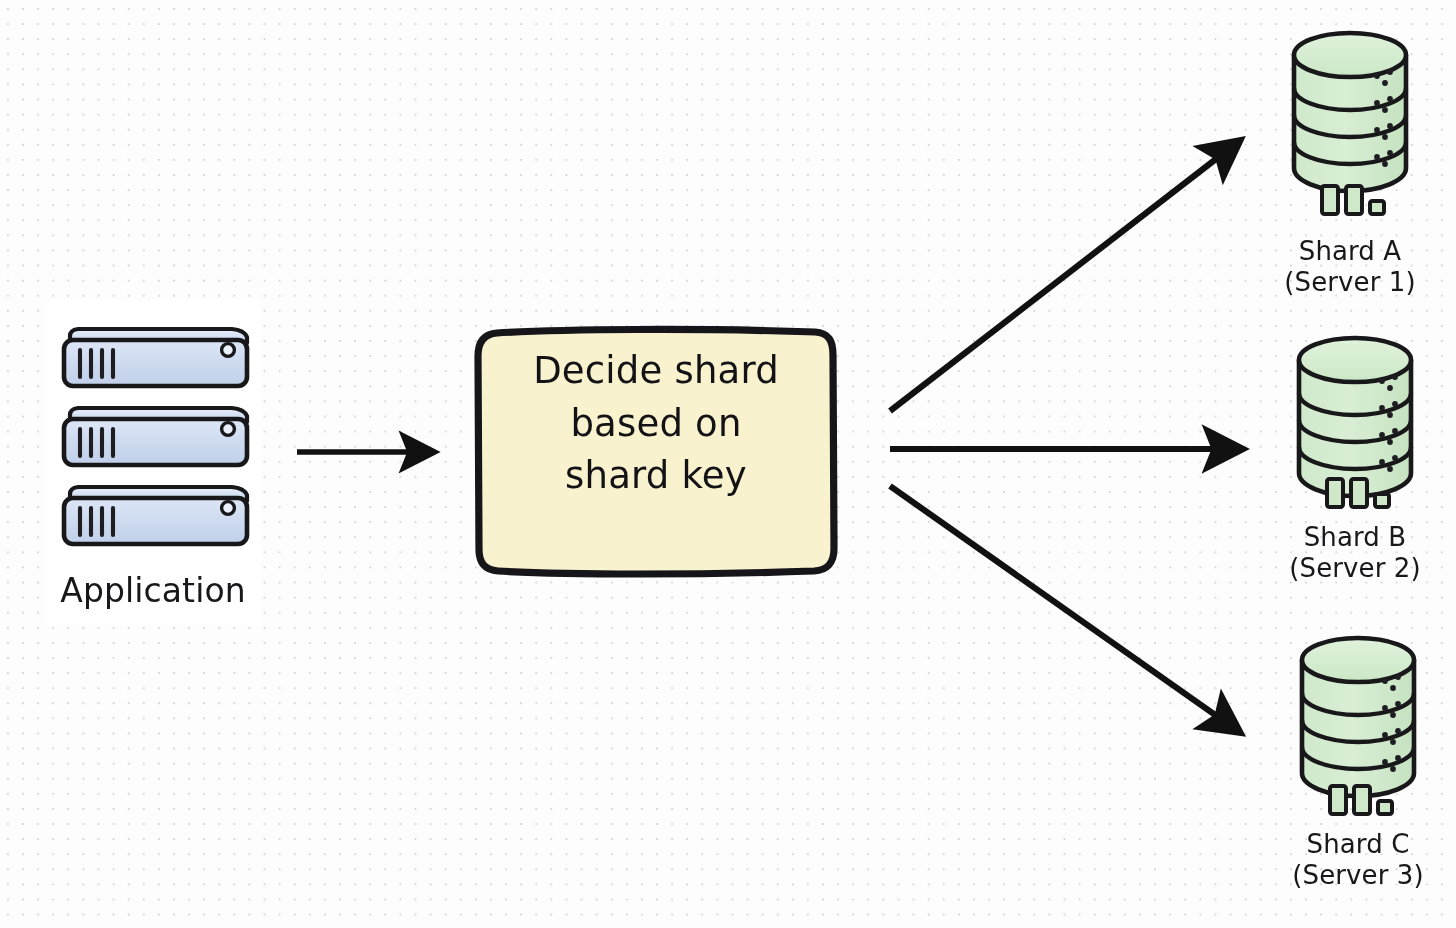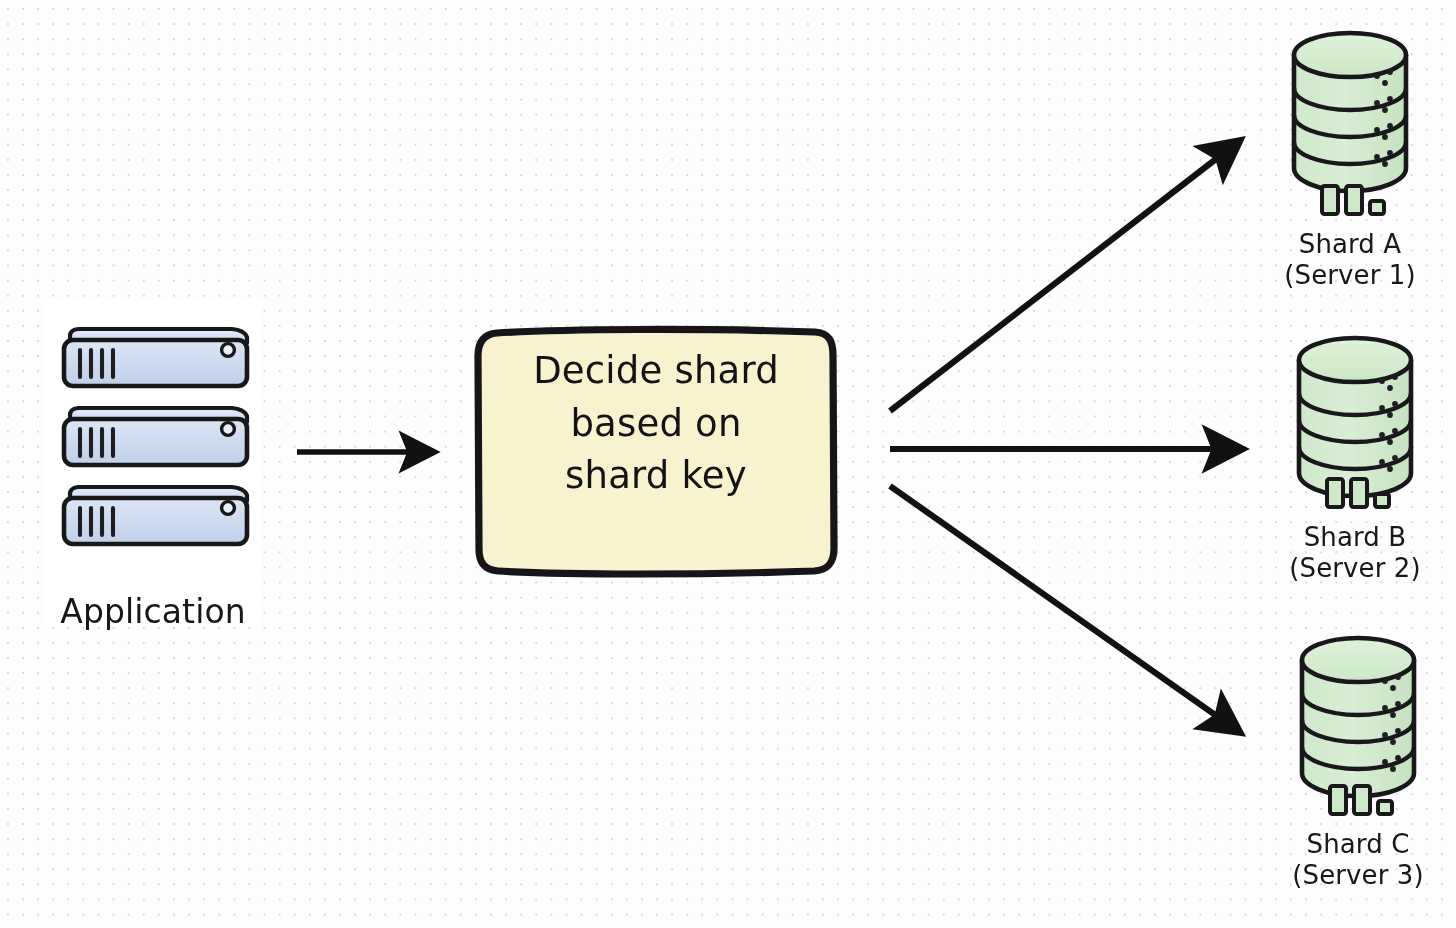--- a/index.html
+++ b/index.html
@@ -37,21 +37,20 @@
     position: absolute;
     text-align: center;
     color: #18181a;
     letter-spacing: 0.1px;
     line-height: 1.18;
     white-space: pre-line;
     font-weight: 400;
   }
   .app-label {
     font-size: 33px;
-    margin-top: 21px;
   }
   .shard-label {
     font-size: 26px;
   }
 
   .box-text {
     position: absolute;
     text-align: center;
     color: #131316;
     font-size: 37px;
@@ -231,21 +230,21 @@
       </g>
     </g>
   </svg>
 
   <div class="node-label app-label" style="left:45px; top:572px; width:216px;">Application</div>
 
   <div class="box-text" style="left:478px; top:345px; width:356px;">Decide shard
 based on
 shard key</div>
 
-  <div class="node-label shard-label" style="left:1245px; top:229px; width:210px;">Shard A
+  <div class="node-label shard-label" style="left:1245px; top:236px; width:210px;">Shard A
 (Server 1)</div>
 
   <div class="node-label shard-label" style="left:1250px; top:522px; width:210px;">Shard B
 (Server 2)</div>
 
   <div class="node-label shard-label" style="left:1253px; top:829px; width:210px;">Shard C
 (Server 3)</div>
 
 </div>
 

